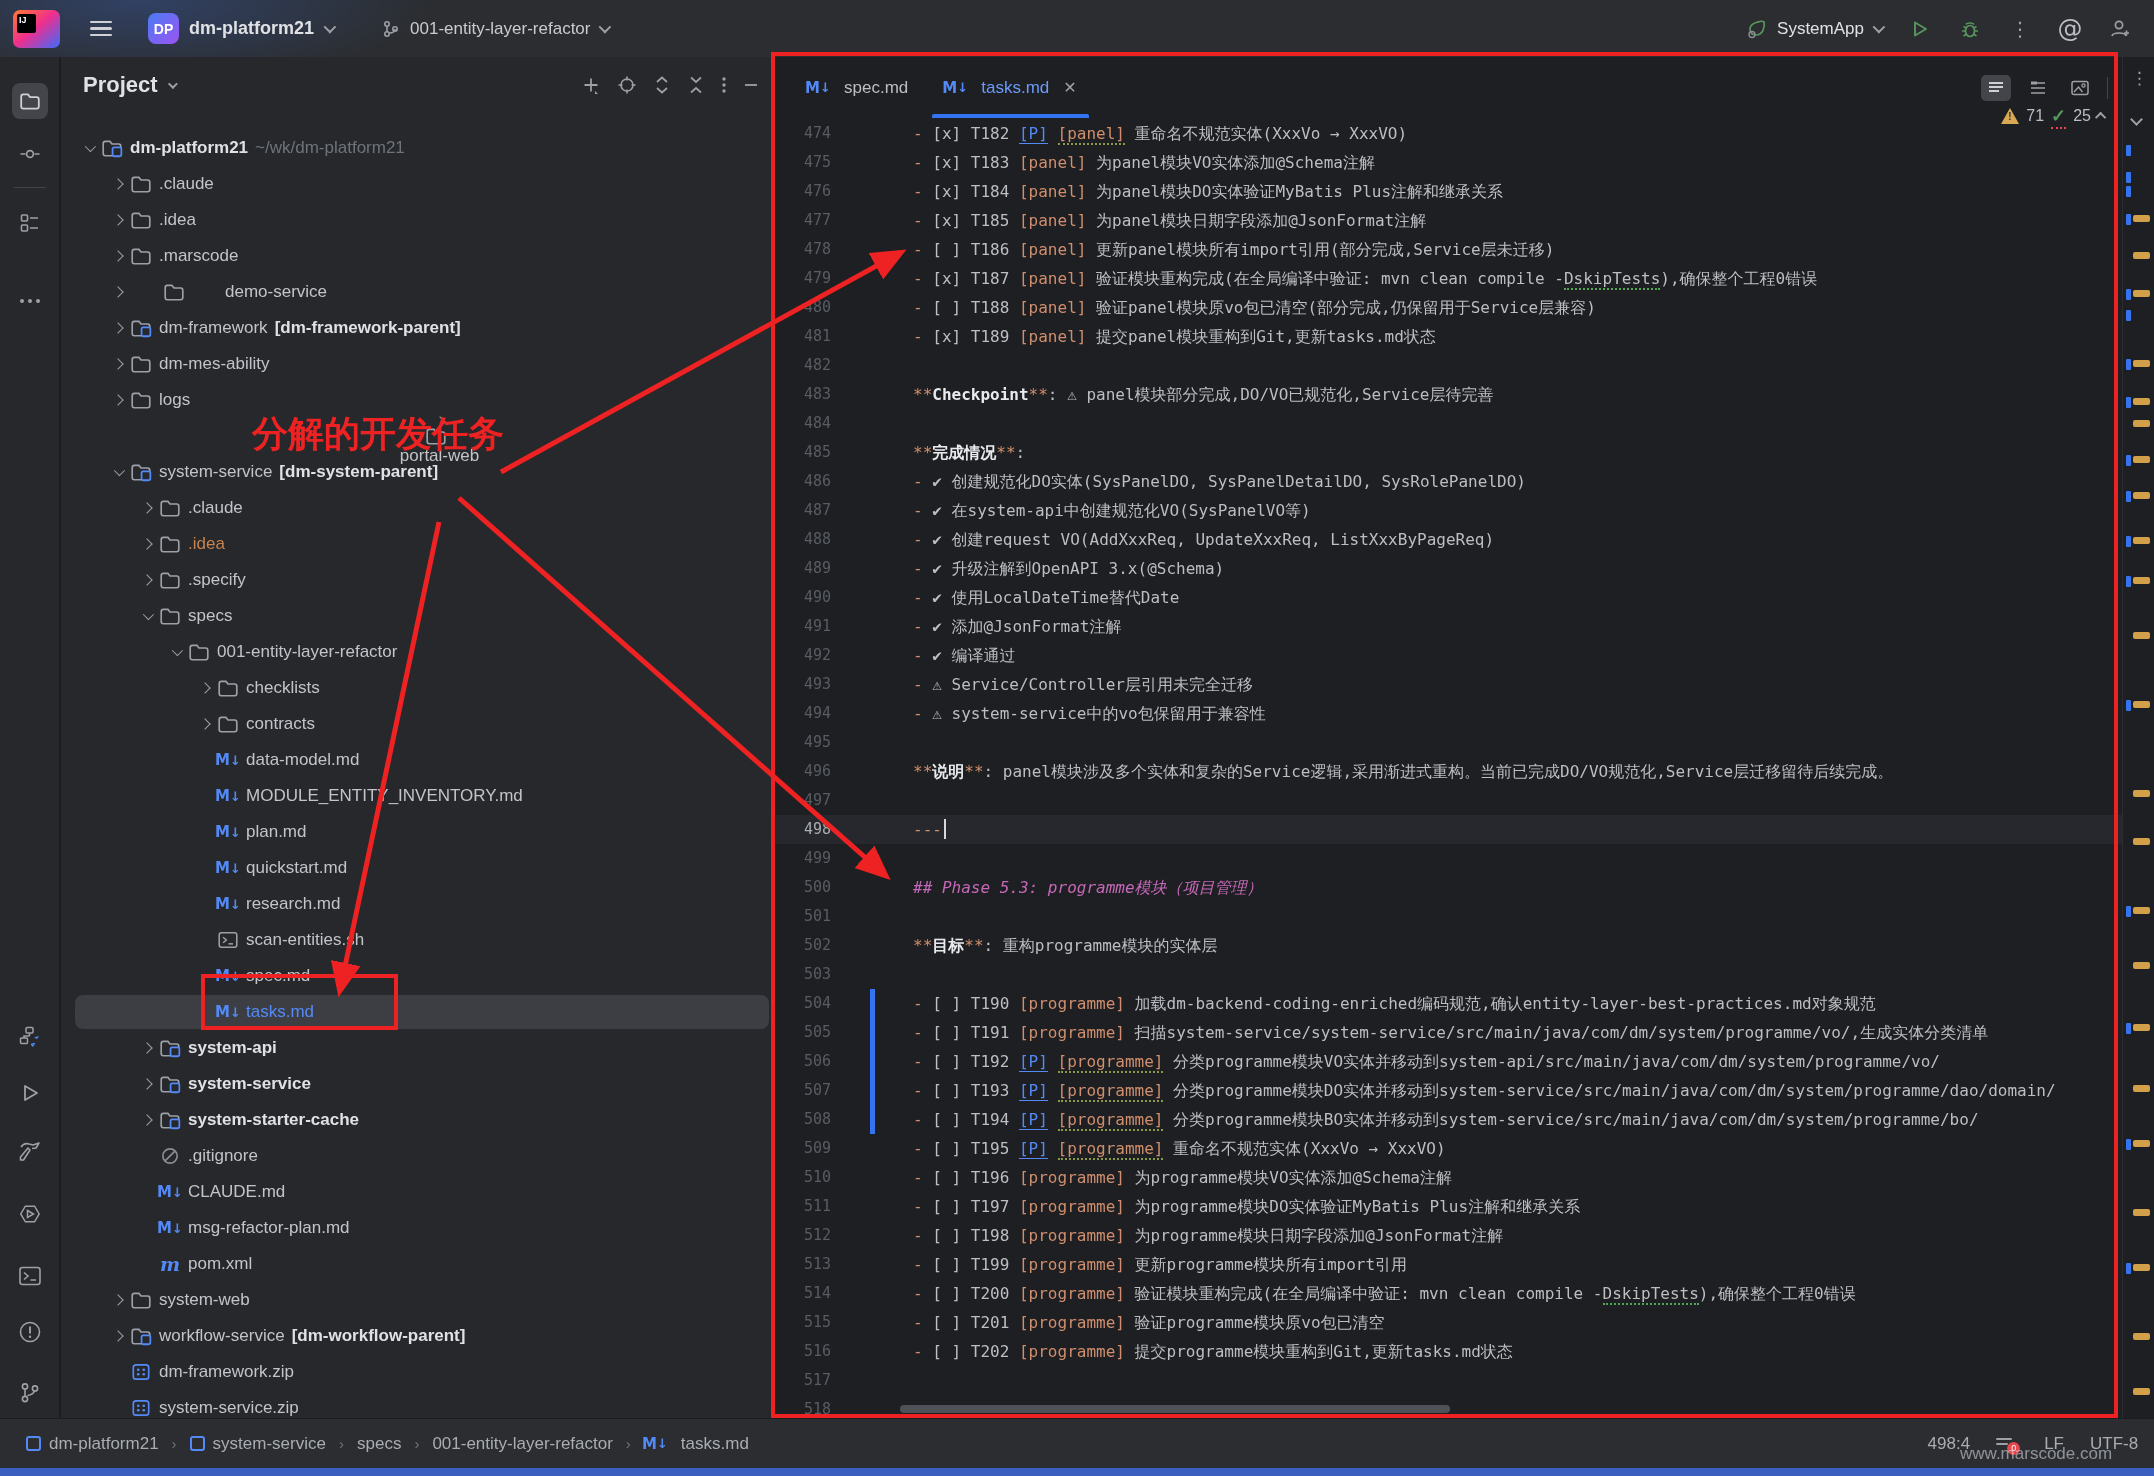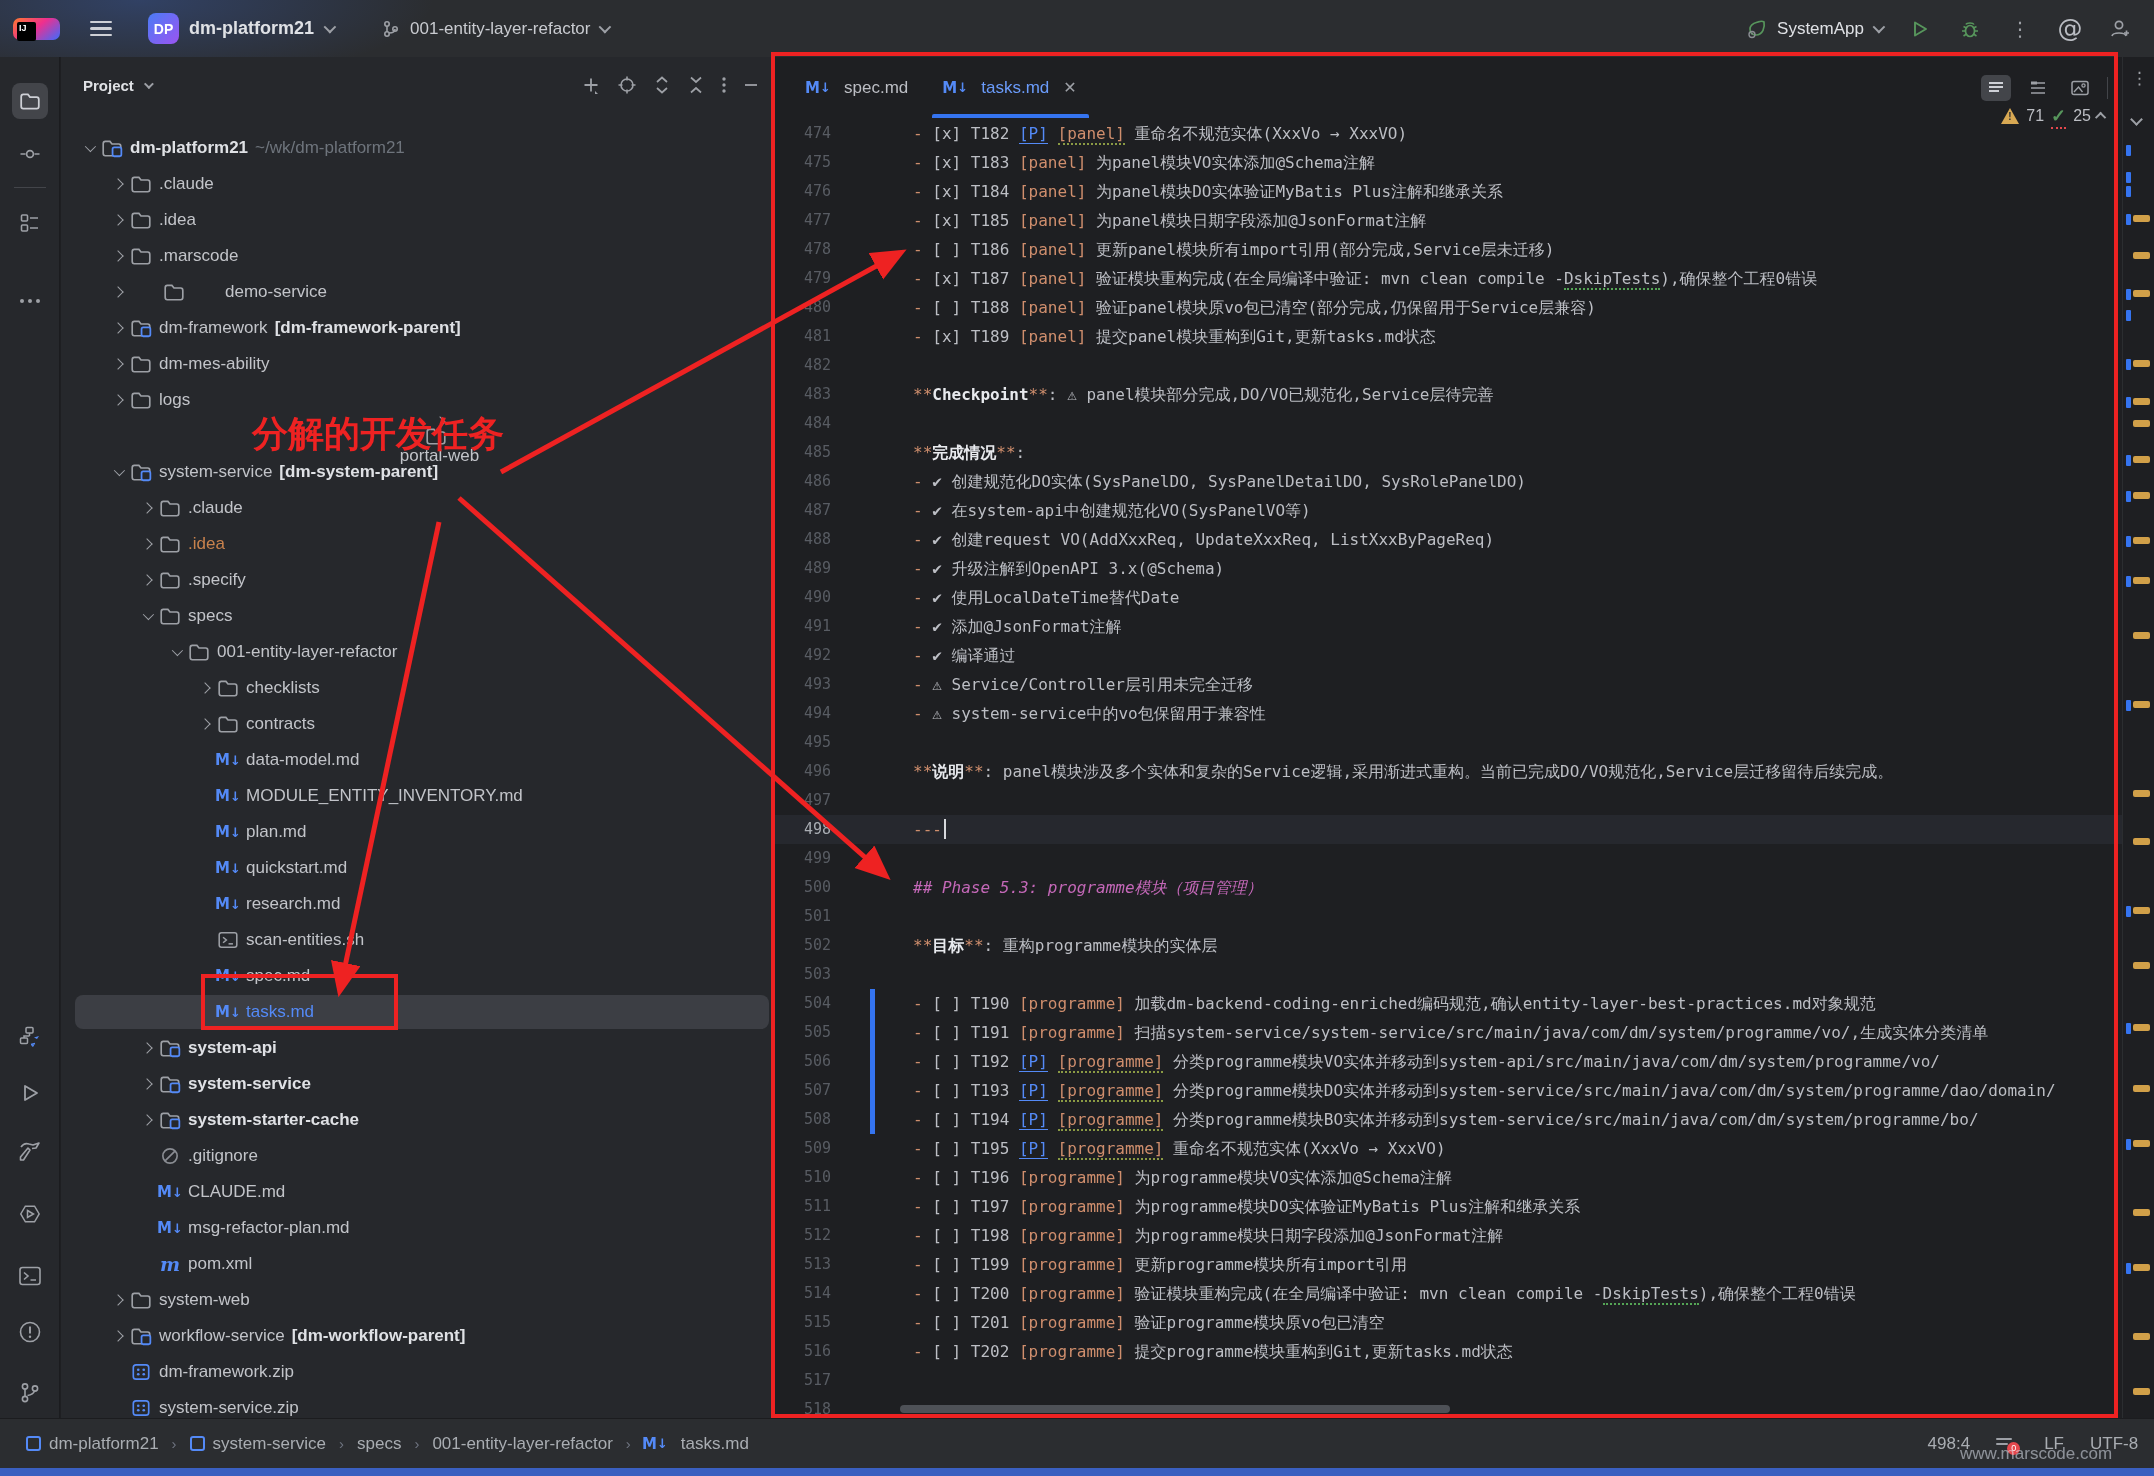--- a/index.html
+++ b/index.html
@@ -4,21 +4,21 @@
 <style>
   * { margin:0; padding:0; box-sizing:border-box; }
   html,body { background:#000; }
   body { font-family:"Liberation Sans", sans-serif; }
   #app { position:relative; width:2154px; height:1476px; background:#1e1f22; overflow:hidden; }
 
   
   .topbar { position:absolute; left:0; top:0; width:2154px; height:57px; background:#2b2d30;
             background-image:radial-gradient(ellipse 420px 120px at 140px 0px, rgba(64,112,220,.30), transparent 70%);
             display:flex; align-items:center; }
-  .logo { width:34px; height:22px; border-radius:7px; margin-left:13px;
+  .logo { width:34px; height:38px; border-radius:7px; margin-left:13px;
           background:linear-gradient(140deg,#ff7a2e 0%,#ef2f8e 48%,#3a6cff 100%); position:relative;padding-left:47px; }
   .logo i { position:absolute; left:4px; top:4px; width:19px; height:19px; background:#000; border-radius:2px;
             color:#fff; font-style:normal; font-size:9px; font-weight:bold; display:flex; align-items:flex-start; padding:1px 0 0 2px; letter-spacing:0; }
   .burger { width:22px; height:16px; margin-left:30px; display:flex; flex-direction:column; justify-content:space-between; }
   .burger b { height:2.4px; background:#ced0d6; border-radius:2px; }
   .projbtn { display:flex; align-items:center; gap:10px; margin-left:36px; }
   .dpbadge { width:31px; height:31px; border-radius:8px; background:linear-gradient(135deg,#4a7cf5,#9b54f2);
              color:#fff; font-size:14px; font-weight:bold; display:flex; align-items:center; justify-content:center; }
   .projname { color:#dfe1e5; font-size:18px; font-weight:600; }
   .chev { display:inline-block; width:9px; height:9px; border-right:2px solid #9da0a6; border-bottom:2px solid #9da0a6; transform:rotate(45deg) translateY(-2px); }
@@ -32,21 +32,21 @@
   
   .rail { position:absolute; left:0; top:57px; width:60px; height:1361px; background:#26282c; border-right:1px solid #1b1c1f; }
   .rail .slot { position:absolute; left:50%; transform:translateX(-50%); width:36px; height:36px; border-radius:8px;
                 display:flex; align-items:center; justify-content:center; }
   .rail .slot.active { background:#43454a; }
   .rail .divider { position:absolute; left:14px; width:32px; height:1px; background:#43454a; }
 
   
   .panel { position:absolute; left:61px; top:57px; width:712px; height:1361px; background:#26282c; overflow:hidden; }
   .panel-head { height:56px; display:flex; align-items:center; padding:0 14px 0 22px; }
-  .panel-title { color:#dfe1e5; font-size:15px; font-weight:600; display:flex; gap:10px; align-items:center; }
+  .panel-title { color:#dfe1e5; font-size:22px; font-weight:600; display:flex; gap:10px; align-items:center; }
   .panel-title .chev { width:7px; height:7px; border-color:#9da0a6; }
   .ph-icons { margin-left:auto; display:flex; align-items:center; gap:16px; }
   .ph-icons svg { display:block; }
   .tree { padding-top:17px; font-size:17px; color:#c2c4c9; }
   .trow { position:relative; height:36px; display:flex; align-items:center; white-space:nowrap; }
   .trow.sel::before { content:""; position:absolute; left:14px; right:4px; top:1px; bottom:1px; background:#3c3e44; border-radius:8px; }
   .trow > * { position:relative; }
   .tchev { width:24px; display:inline-flex; justify-content:center; align-items:center; flex:none; }
   .tchev.r::before { content:""; width:7px; height:7px; border-right:1.7px solid #9da0a6; border-bottom:1.7px solid #9da0a6; transform:rotate(-45deg); }
   .tchev.d::before { content:""; width:7px; height:7px; border-right:1.7px solid #9da0a6; border-bottom:1.7px solid #9da0a6; transform:rotate(45deg) translateY(-2px); }

